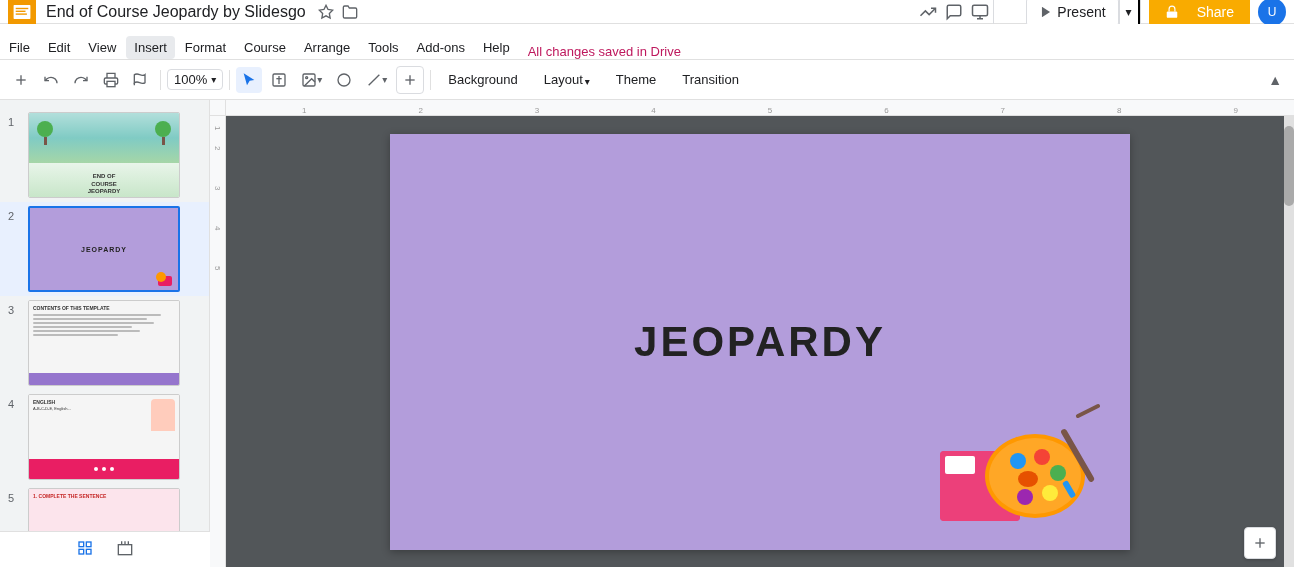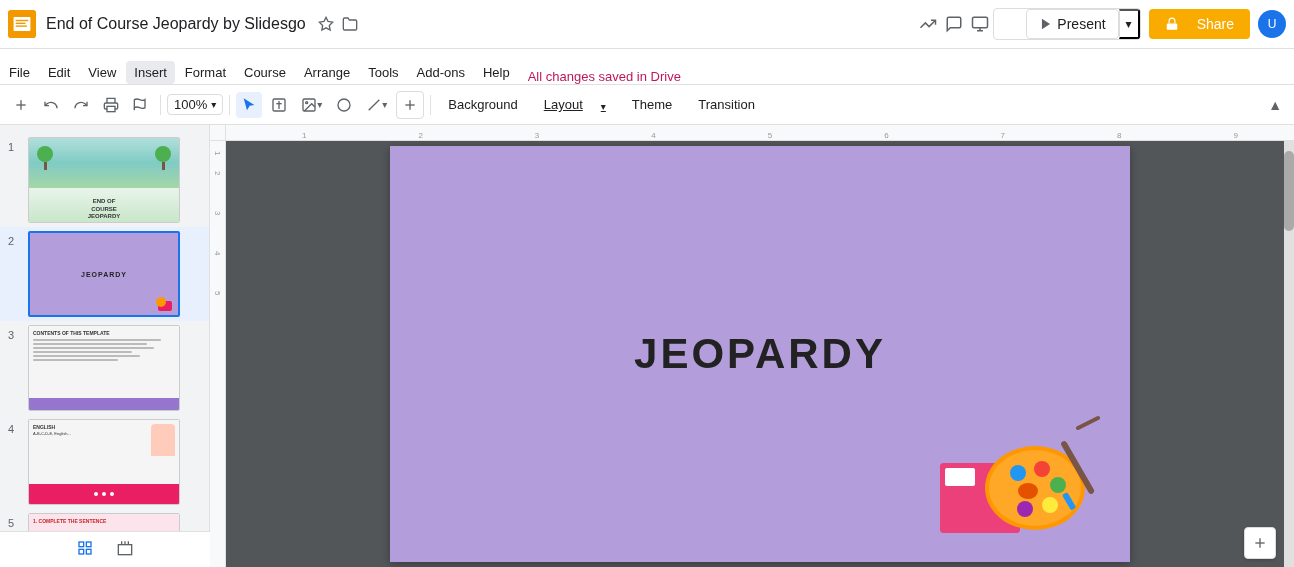--- a/index.html
+++ b/index.html
@@ -1,20 +1,20 @@
 <!DOCTYPE html>
 <html><head>
   <meta charset="utf-8">
   <style>
     * { box-sizing: border-box; margin: 0; padding: 0; }
     body { font-family: Arial, sans-serif; background: #f1f3f4; width: 1294px; height: 567px; overflow: hidden; display: flex; flex-direction: column; }
 
     
     .title-bar {
-      display: flex; align-items: center; height: 49px; padding: 0 8px;
+      display: flex; align-items: center; height: 24px; padding: 0 8px;
       background: #fff; border-bottom: 1px solid #e0e0e0;
     }
     .app-logo {
       width: 28px; height: 28px; margin-right: 10px; flex-shrink: 0;
     }
     .doc-title {
       font-size: 16px; color: #202124; font-weight: 500; margin-right: 8px;
     }
     .spacer { flex: 1; }
     .header-actions { display: flex; align-items: center; gap: 8px; }
@@ -59,23 +59,23 @@
     .toolbar-divider { width: 1px; height: 20px; background: #e0e0e0; margin: 0 2px; }
     .zoom-control {
       display: flex; align-items: center; border: 1px solid #dadce0;
       border-radius: 4px; font-size: 13px; padding: 2px 6px; cursor: pointer; color: #202124;
     }
     .btn-background {
       background: none; border: 1px solid transparent; border-radius: 4px; padding: 4px 10px;
       font-size: 13px; cursor: pointer; color: #202124;
     }
     .btn-layout {
-      display: flex; align-items: flex-end; gap: 18px;
+      display: flex; align-items: flex-end; gap: 2px;
       background: none; border: 1px solid transparent; border-radius: 4px; padding: 4px 10px;
-      font-size: 13px; cursor: pointer; color: #202124; text-decoration: underline;
+      font-size: 13px; cursor: pointer; color: #202124;
     }
     .btn-theme {
       background: none; border: 1px solid transparent; border-radius: 4px; padding: 4px 10px;
       font-size: 13px; cursor: pointer; color: #202124;
     }
     .btn-transition {
       background: none; border: 1px solid transparent; border-radius: 4px; padding: 4px 10px;
       font-size: 13px; cursor: pointer; color: #202124;
     }
     .toolbar-right { margin-left: auto; display: flex; align-items: center; }

